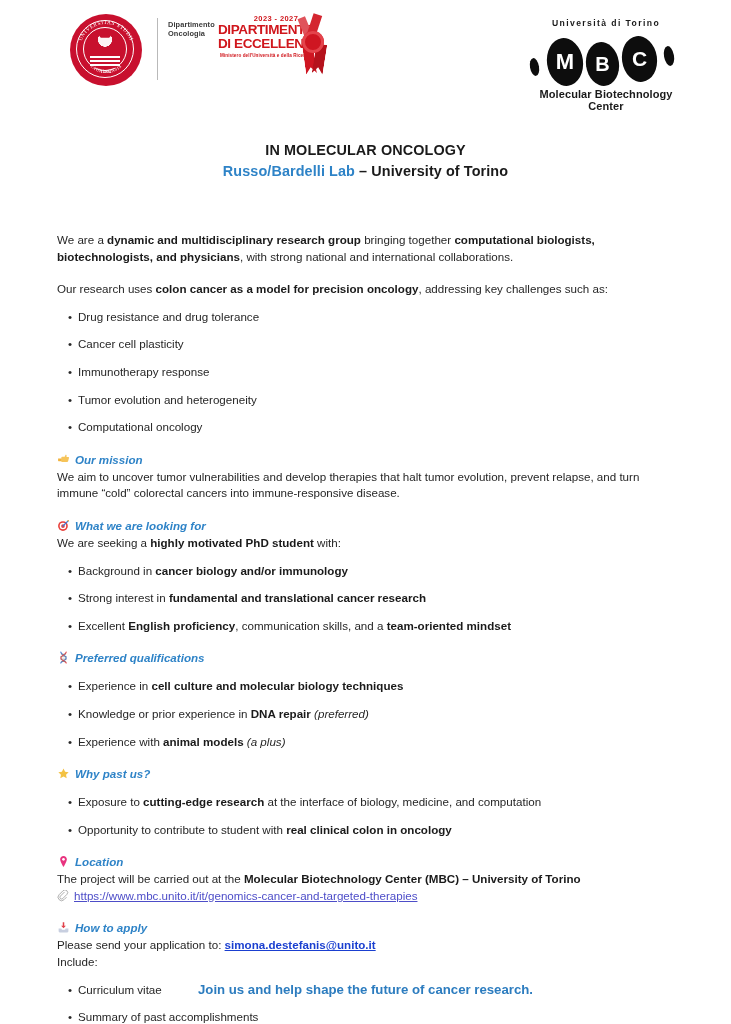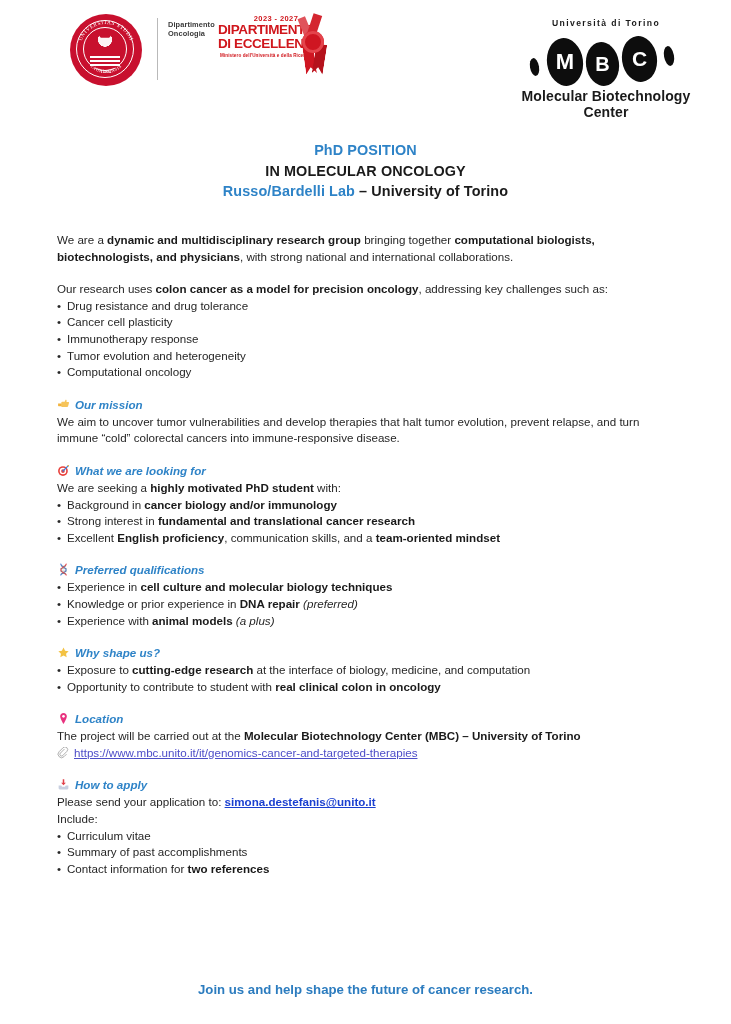--- a/index.html
+++ b/index.html
@@ -245,21 +245,21 @@
   .blob.dot-r { left: 143px; top: 14px; width: 10px; height: 20px; transform: rotate(-10deg); }
   .blob.m { left: 26px; top: 6px;  width: 36px; height: 48px; font-size: 22px; line-height: 48px; transform: rotate(-8deg); }
   .blob.b { left: 65px; top: 10px; width: 33px; height: 44px; font-size: 20px; line-height: 44px; transform: rotate(-8deg); }
   .blob.c { left: 101px; top: 4px; width: 35px; height: 46px; font-size: 21px; line-height: 46px; transform: rotate(-8deg); }
   .blob span { display: block; transform: rotate(8deg); }
   .mbc-bottom {
     position: absolute;
     left: 0; top: 70px;
     width: 170px;
     text-align: center;
-    font-size: 14px;
+    font-size: 11px;
     font-weight: bold;
     color: #1a1a1a;
     letter-spacing: .1px;
   }
 
   
   .title-block {
     margin-top: 18px;
     text-align: center;
   }
@@ -280,21 +280,21 @@
     width: 622px;
     font-size: 11.6px;
     line-height: 16.6px;
     color: #262626;
   }
   .para {
     margin: 0 0 0 0;
   }
   .gap { height: 16px; }
   .bullet {
-    margin: 0;
+    margin: 11px;
     padding-left: 0;
   }
   .bullet .bdot {
     display: inline-block;
     width: 10px;
   }
   b, .bold { font-weight: bold; color: #1a1a1a; }
   i, .ital { font-style: italic; }
 
   .section-head {
@@ -392,21 +392,20 @@
       <div class="blob c">
           <span>C</span>
         </div>
       <div class="blob dot-r"></div>
     </div>
     <div class="mbc-bottom">Molecular Biotechnology Center</div>
   </div>
 </div>
 
 <div class="title-block">
-  <div class="title-line t-blue">PhD POSITION</div>
   <div class="title-line t-dark">IN MOLECULAR ONCOLOGY</div>
   <div class="title-line"><span class="t-blue">Russo/Bardelli Lab</span><span class="t-dark"> – University of Torino</span></div>
 </div>
 
 <div class="content">
 
   <div class="para"><span>We are a </span><b>dynamic and multidisciplinary research group</b><span> bringing together </span><b>computational biologists, biotechnologists, and physicians</b><span>, with strong national and international collaborations.</span></div>
 
   <div class="gap"></div>
 
@@ -440,21 +439,21 @@
         <path d="M7 2c0 5 10 6 10 11s-10 6-10 9" stroke="#4a7fd4" stroke-width="2.2" fill="none" stroke-linecap="round"></path>
         <path d="M17 2c0 5-10 6-10 11s10 6 10 9" stroke="#e0454a" stroke-width="2.2" fill="none" stroke-linecap="round"></path>
         <path d="M8.2 6h7.6M6.6 10.5h10.8M6.6 15h10.8M8.2 19.2h7.6" stroke="#7d7d7d" stroke-width="1.1" stroke-linecap="round"></path>
       </svg><span>Preferred qualifications</span></div>
   <div class="bullet"><span class="bdot">•</span><span>Experience in </span><b>cell culture and molecular biology techniques</b><i></i></div>
   <div class="bullet"><span class="bdot">•</span><span>Knowledge or prior experience in </span><b>DNA repair</b><i> (preferred)</i></div>
   <div class="bullet"><span class="bdot">•</span><span>Experience with </span><b>animal models</b><i> (a plus)</i></div>
 
   <div class="section-head"><svg class="isvg" width="13" height="13" viewBox="0 0 24 24">
         <path d="M12 2.6l2.9 6 6.6.9-4.8 4.6 1.2 6.5-5.9-3.1-5.9 3.1 1.2-6.5L2.5 9.5l6.6-.9z" fill="#f3c243"></path>
-      </svg><span>Why shape us?</span></div>
+      </svg><span>Why past us?</span></div>
   <div class="bullet"><span class="bdot">•</span><span>Exposure to </span><b>cutting-edge research</b><span> at the interface of biology, medicine, and computation</span></div>
   <div class="bullet"><span class="bdot">•</span><span>Opportunity to contribute to student with </span><b>real clinical colon in oncology</b><span></span></div>
 
   <div class="section-head"><svg class="isvg" width="13" height="13" viewBox="0 0 24 24">
         <path d="M12 1.8c-3.5 0-6.2 2.7-6.2 6.1 0 4.6 6.2 14.3 6.2 14.3s6.2-9.7 6.2-14.3c0-3.4-2.7-6.1-6.2-6.1z" fill="#e8337f"></path>
         <circle cx="12" cy="8" r="2.4" fill="#ffffff"></circle>
       </svg><span>Location</span></div>
   <div class="para"><span>The project will be carried out at the </span><b>Molecular Biotechnology Center (MBC) – University of Torino</b></div>
   <div class="para link-row"><svg class="isvg" width="12" height="12" viewBox="0 0 24 24">
         <path d="M14.5 4.5l-7.8 7.8a3.4 3.4 0 0 0 4.8 4.8l8.2-8.2a5.3 5.3 0 0 0-7.5-7.5l-8 8a7 7 0 0 0 9.9 9.9l4.4-4.4" stroke="#9a9a9a" stroke-width="1.6" fill="none" stroke-linecap="round"></path>

